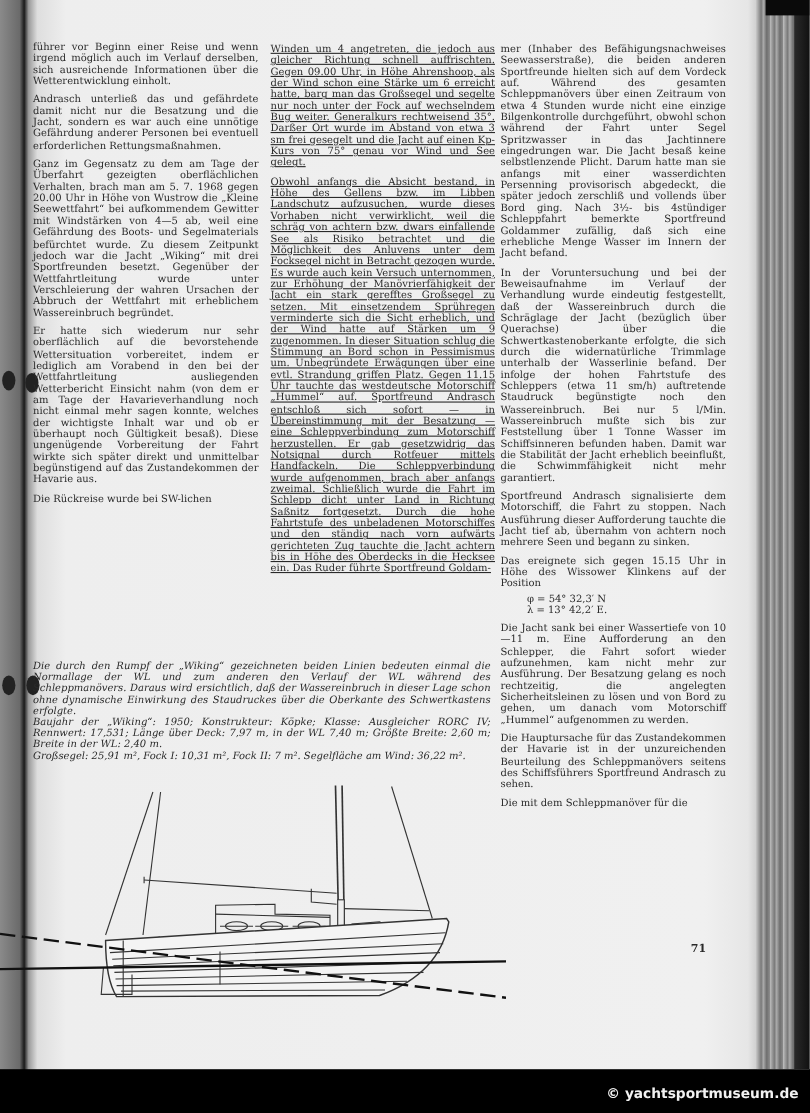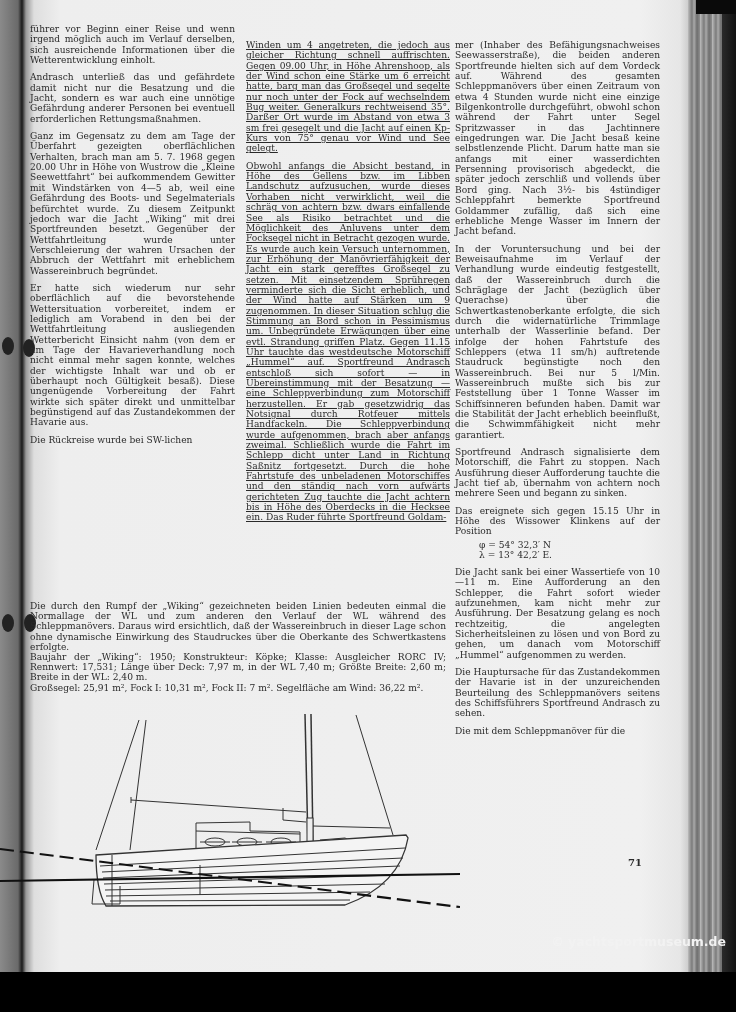--- a/index.html
+++ b/index.html
@@ -21,41 +21,41 @@
     content: ""; position: absolute; right: 0; top: 0; width: 14px; height: 100%;
     background: linear-gradient(90deg, #2a2a2a, #111);
   }
   .edge-top {
     position: absolute; right: 0; top: 0; width: 40px; height: 14px; background: #0a0a0a;
   }
   .punch {
     position: absolute; width: 12px; height: 18px; border-radius: 50%; background: #222;
   }
   .col {
-    position: absolute; top: 24px;
+    position: absolute; top: 38px;
     font-size: 9.1px; line-height: 10.35px; color: #2a2a2a;
     text-align: justify; hyphens: manual;
   }
   .col p { margin: 0 0 7px 0; }
   .col1 { left: 30px; width: 205px; }
   .col2 { left: 246px; width: 204px; top: 40px; text-decoration: underline; }
   .col3 { left: 455px; width: 205px; top: 40px; }
   .coord { margin: -4px 0 7px 0; padding-left: 24px; line-height: 10px; }
   .caption {
     position: absolute; left: 30px; top: 601px; width: 416px;
-    font-size: 9.1px; line-height: 10.2px; color: #2a2a2a; 
+    font-size: 9.1px; line-height: 10.2px; color: #2a2a2a; font-style: italic;
     text-align: justify;
   }
   .caption p { margin: 0; }
   .figure { position: absolute; left: 0px; top: 700px; width: 460px; height: 210px; }
   .pagenum {
     position: absolute; left: 628px; top: 857px; font-size: 10px; font-weight: bold; color: #2a2a2a;
   }
   .watermark {
-    position: absolute; right: 10px; top: 934px;
+    position: absolute; right: 10px; top: 986px;
     font-family: "DejaVu Sans", sans-serif; font-size: 12.5px; font-weight: bold; color: #f2f2f2;
   }
 </style>
 </head>
 <body>
 
 <div class="page">
   <div class="punch" style="left:2px;top:337px;"></div>
   <div class="punch" style="left:23px;top:339px;"></div>
   <div class="punch" style="left:2px;top:614px;"></div>

